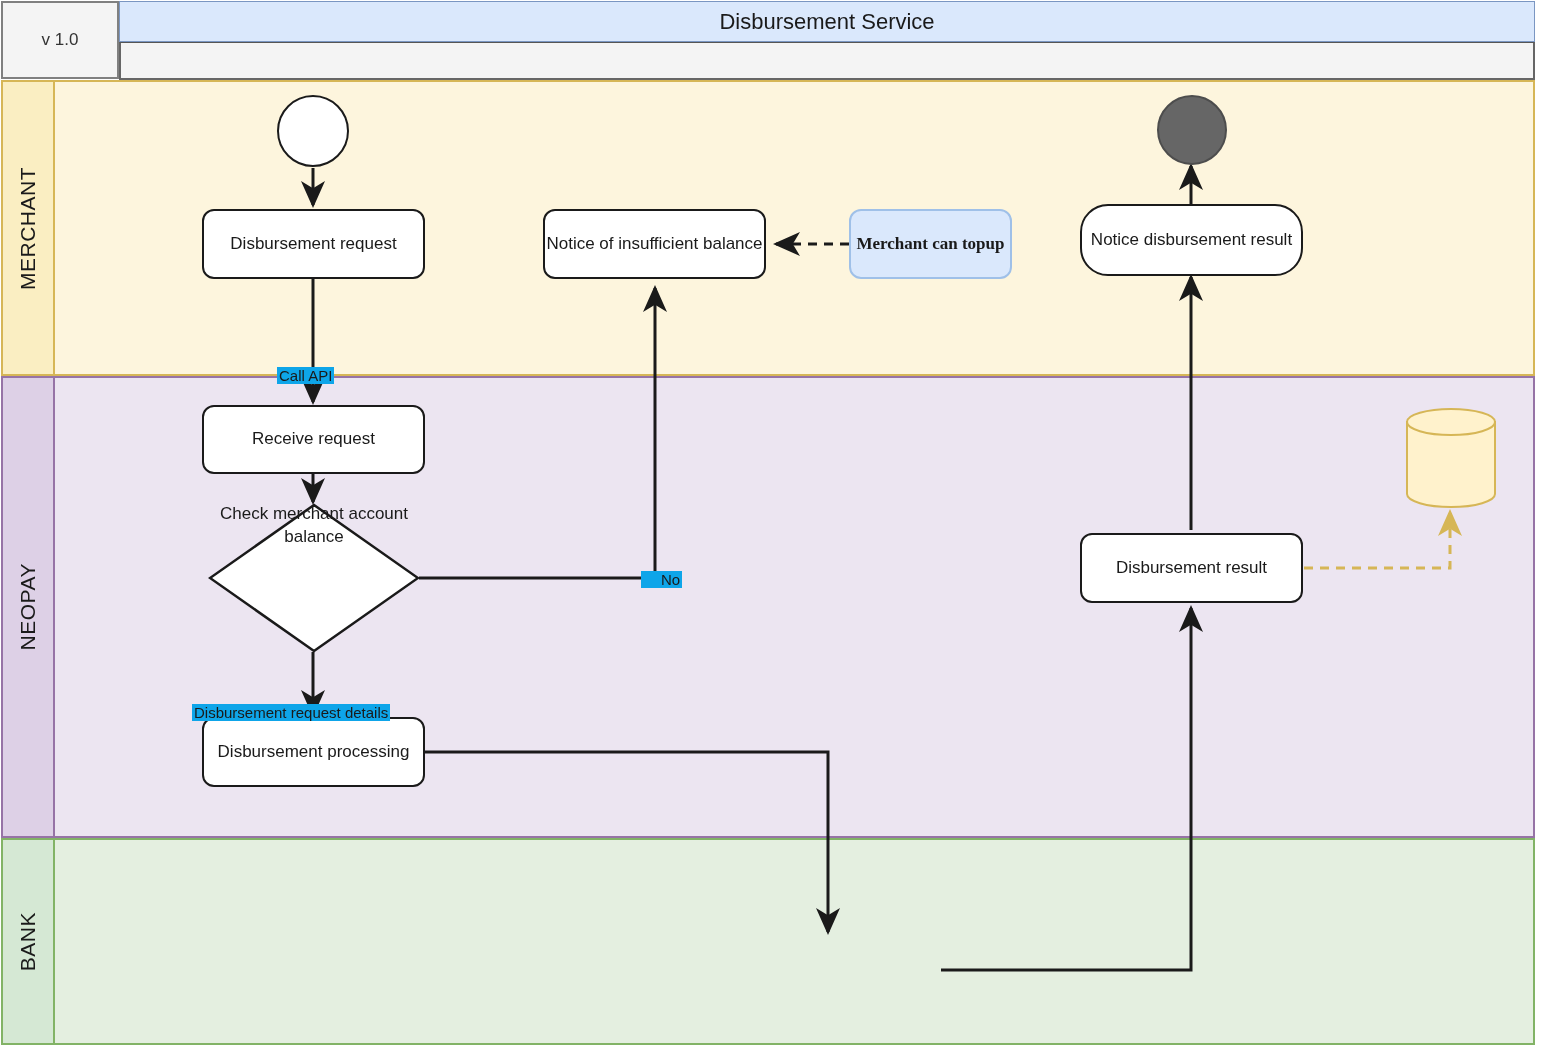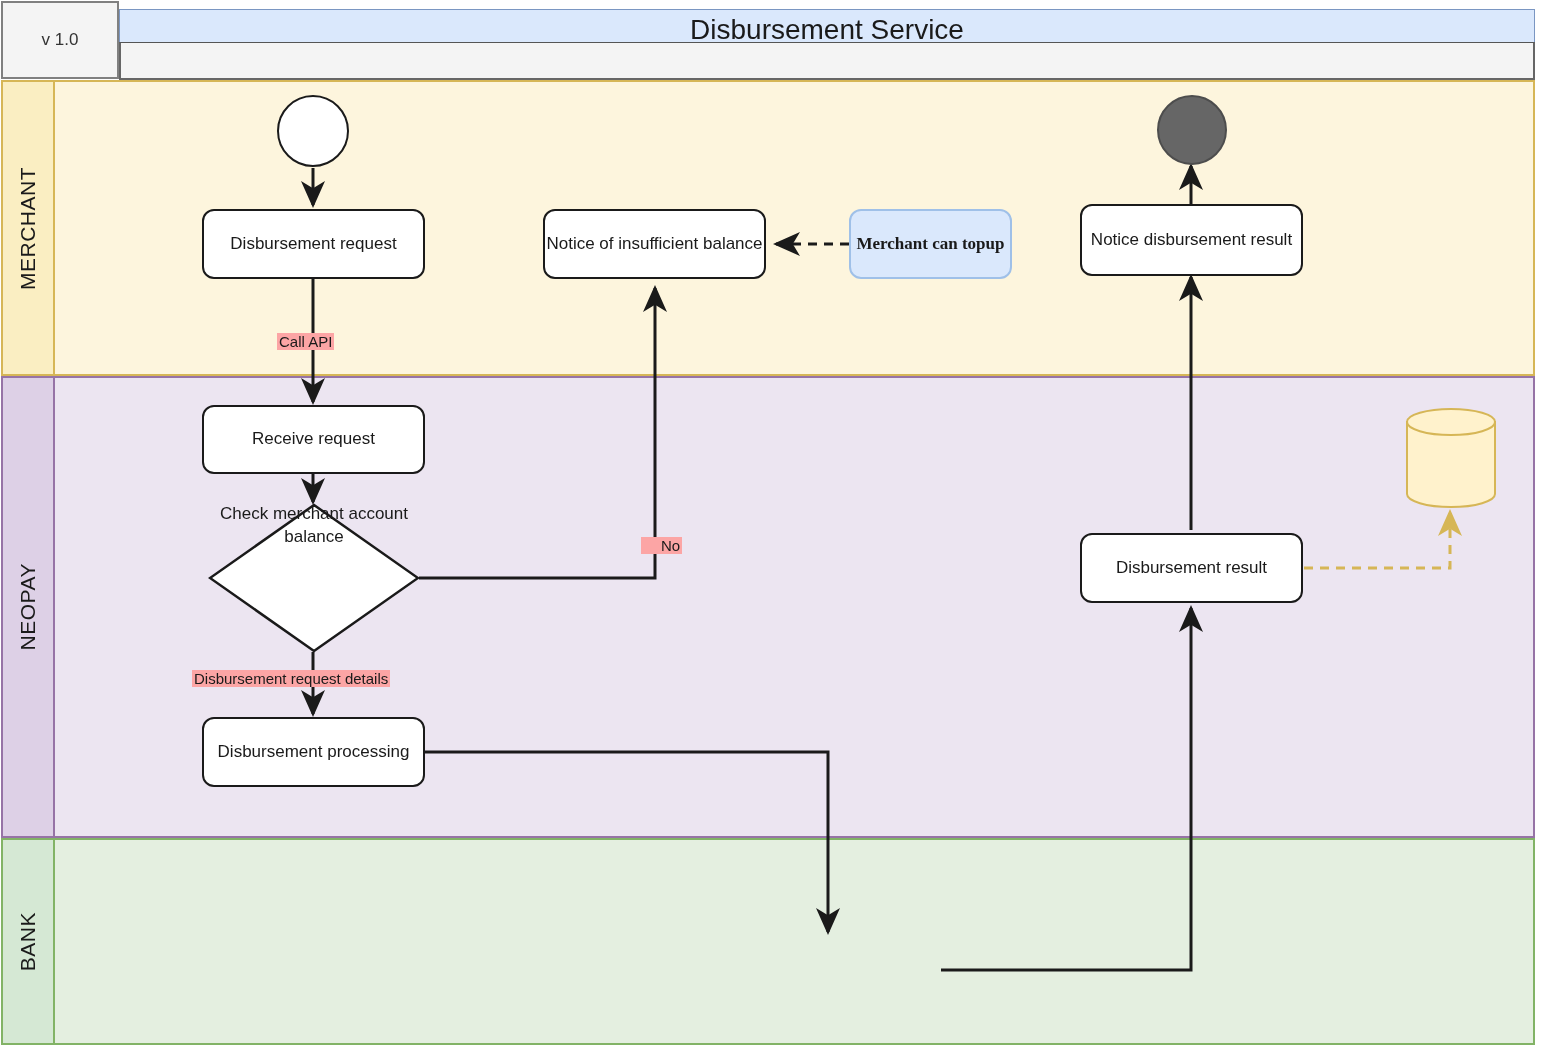--- a/index.html
+++ b/index.html
@@ -25,29 +25,29 @@
     border: 2px solid #808080;
     box-sizing: border-box;
     display: flex;
     align-items: center;
     justify-content: center;
     font-size: 17px;
     color: #333333;
   }
   .title-bar {
     position: absolute;
-    left: 119px; top: 9px;
+    left: 119px; top: 1px;
     width: 1416px; height: 41px;
     background: #dae8fc;
     border: 1px solid #7a96c2;
     box-sizing: border-box;
     display: flex;
     align-items: center;
     justify-content: center;
-    font-size: 28px;
+    font-size: 22px;
     color: #1a1a1a;
   }
   .subtitle-bar {
     position: absolute;
     left: 119px; top: 42px;
     width: 1416px; height: 38px;
     background: #f4f4f4;
     border: 2px solid #666666;
     border-top: 1px solid #555;
     box-sizing: border-box;
@@ -141,26 +141,27 @@
     line-height: 1.35;
     color: #1a1a1a;
     pointer-events: none;
   }
 
   .db-shape { position: absolute; z-index: 6; }
 
   
   .edge-label {
     position: absolute;
-    background: #fca5a5;
+    background: #0ea5e9;
     font-size: 15px;
     color: #1a1a1a;
     padding: 0 2px;
     white-space: nowrap;
     z-index: 7;
+    margin-top: 34px;
   }
 
   svg.edges {
     position: absolute;
     left: 0; top: 0;
     width: 1541px; height: 1057px;
     z-index: 5;
     pointer-events: none;
   }
 </style>
@@ -238,21 +239,21 @@
   </div>
 
   <div class="node process" style="left:543px; top:209px; width:223px; height:70px;">
     <span>Notice of insufficient balance</span>
   </div>
 
   <div class="node highlight" style="left:849px; top:209px; width:163px; height:70px;font-family:Liberation Serif, serif;">
     <span>Merchant can topup</span>
   </div>
 
-  <div class="node process" style="left:1080px; top:204px; width:223px; height:72px;">
+  <div class="node process" style="left:1080px; top:204px; width:223px; height:72px;border-radius:28px;">
     <span>Notice disbursement result</span>
   </div>
 
   <div class="node end" style="left:1157px; top:95px; width:70px; height:70px;"></div>
 
   <div class="node process" style="left:202px; top:405px; width:223px; height:69px;">
     <span>Receive request</span>
   </div>
 
   <div class="diamond" style="left:208px; top:503px; width:212px; height:150px;">

